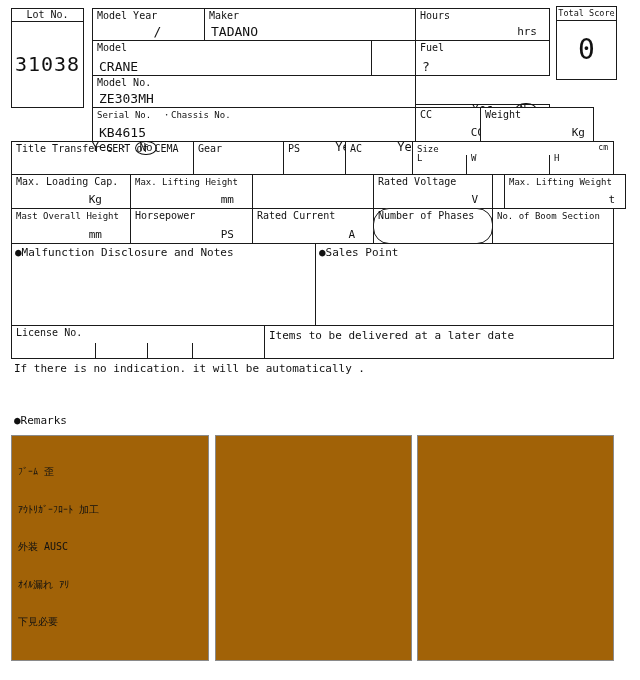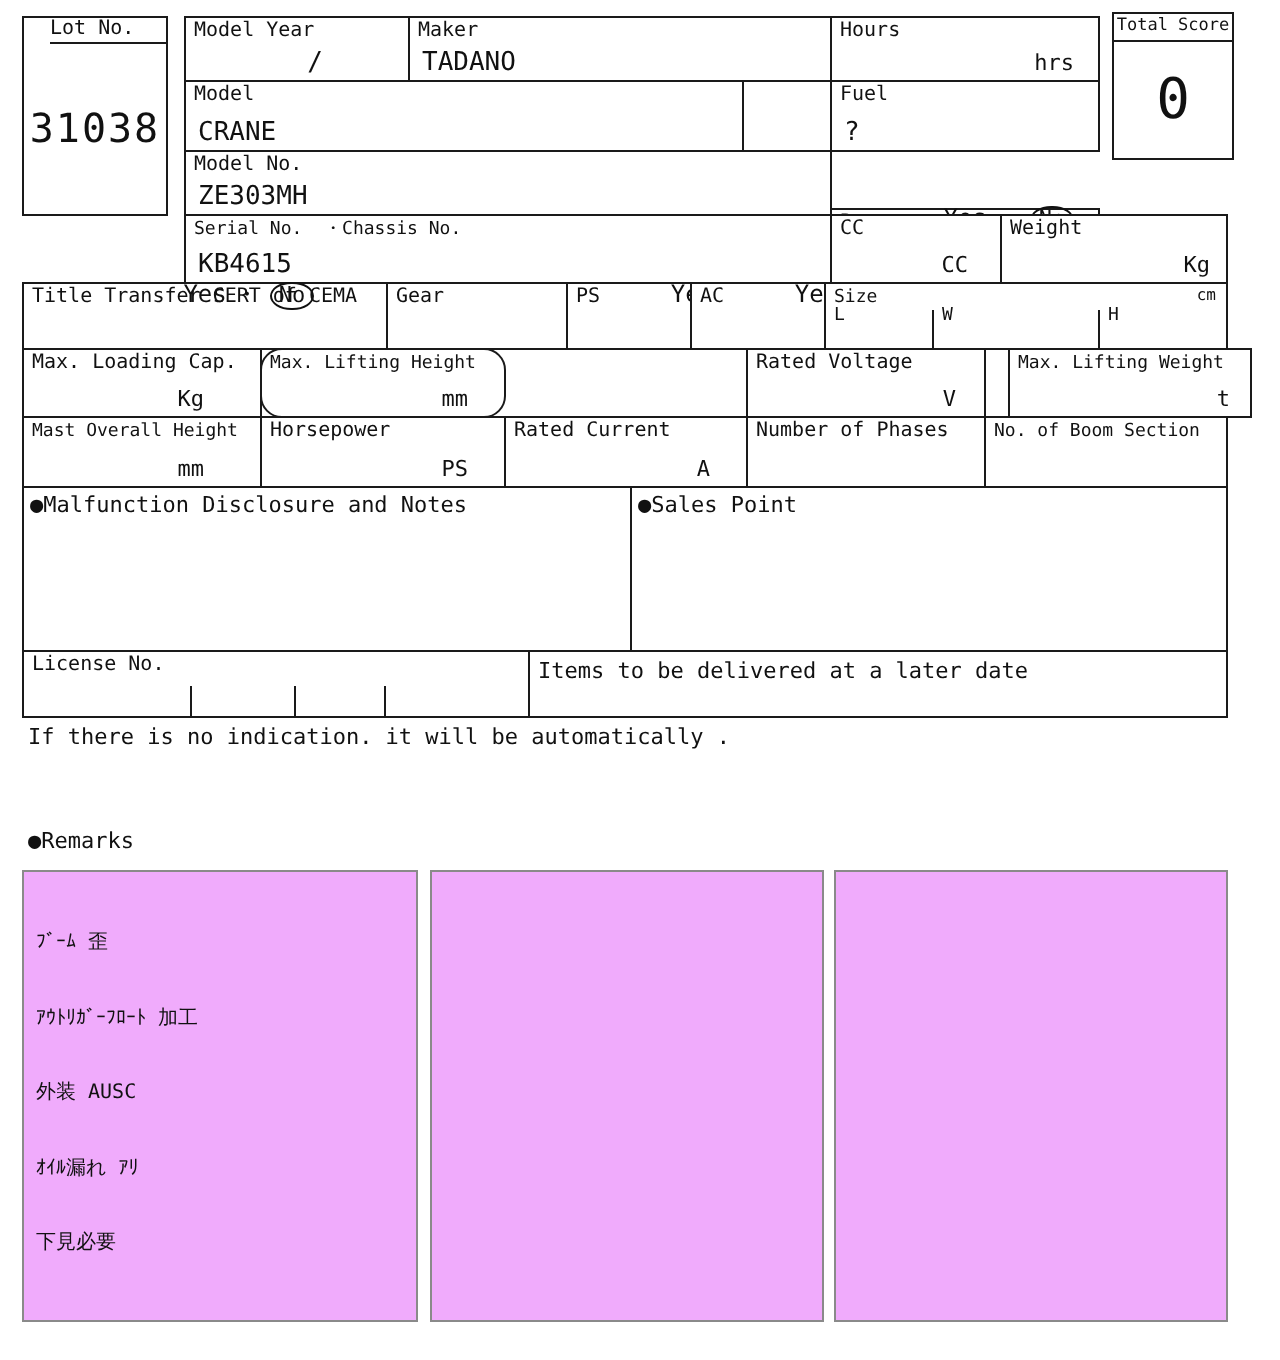--- a/index.html
+++ b/index.html
@@ -17,23 +17,23 @@
   .yn{position:absolute;bottom:3px;left:0;right:0;text-align:center;font-size:12px;line-height:16px;white-space:pre;}
   .yn-left{text-align:left;padding-left:8px;}
   .no-circle{display:inline-block;border:1.5px solid #111;border-radius:50%;padding:0 3px 1px 3px;font-size:11px;line-height:11px;margin-left:2px;}
   .dot{margin:0 4px;}
   .dot-tight{margin:0 1px;}
   .vtick{position:absolute;border-left:1px solid #1a1a1a;}
   .sublbl{position:absolute;font-size:9px;line-height:10px;}
   .cm-unit{position:absolute;top:1px;right:5px;font-size:8px;line-height:9px;}
   .section-lbl{position:absolute;top:2px;left:3px;font-size:11px;white-space:pre;line-height:13px;}
   .freetext{position:absolute;font-size:11px;white-space:pre;line-height:13px;}
-  .graybox{position:absolute;border:1px solid #8a8a8a;box-sizing:border-box;background:#f0abfc;}
+  .graybox{position:absolute;border:1px solid #8a8a8a;box-sizing:border-box;background:#a16207;}
   .remarks-lines{position:absolute;top:5px;left:6px;font-size:10px;line-height:12.5px;white-space:pre;}
-  .lot-header{position:absolute;top:0;left:13px;right:0;height:12px;border-bottom:1px solid #1a1a1a;text-align:left;font-size:10px;line-height:12px;}
+  .lot-header{position:absolute;top:0;left:0;right:0;height:12px;border-bottom:1px solid #1a1a1a;text-align:center;font-size:10px;line-height:12px;}
   .lot-value{position:absolute;top:12px;left:0;right:0;bottom:0;display:flex;align-items:center;justify-content:center;font-size:20px;letter-spacing:1px;}
   .score-header{position:absolute;top:0;left:0;right:0;height:13px;border-bottom:1px solid #1a1a1a;text-align:center;font-size:8.5px;line-height:13px;white-space:pre;}
   .score-value{position:absolute;top:13px;left:0;right:0;bottom:0;display:flex;align-items:center;justify-content:center;font-size:28px;}
 </style>
 </head>
 <body>
 
 <div class="sheet">
 
   <div class="cell" style="left:11px;top:8px;width:73px;height:100px;">
@@ -80,21 +80,21 @@
   </div>
 
   <div class="cell" style="left:92px;top:107px;width:324px;height:35px;">
     <div class="lbl lbl-sm">Serial No.  ・Chassis No.</div>
     <div class="val">KB4615</div>
   </div>
   <div class="cell" style="left:415px;top:107px;width:86px;height:35px;">
     <div class="lbl">CC</div>
     <div class="unit" style="right:16px;">CC</div>
   </div>
-  <div class="cell" style="left:500px;top:107px;width:114px;height:35px;">
+  <div class="cell" style="left:480px;top:107px;width:114px;height:35px;">
     <div class="lbl">Weight</div>
     <div class="unit" style="right:8px;">Kg</div>
   </div>
 
   <div class="cell" style="left:11px;top:141px;width:183px;height:34px;">
     <div class="lbl">Title Transfer CERT of CEMA</div>
     <div class="yn">
       <span>Yes</span><span class="dot">・</span><span class="no-circle">No</span>
     </div>
   </div>
@@ -120,21 +120,21 @@
     <div class="vtick" style="left:53px;top:13px;height:20px;"></div>
     <div class="sublbl" style="left:58px;top:11px;">W</div>
     <div class="vtick" style="left:136px;top:13px;height:20px;"></div>
     <div class="sublbl" style="left:141px;top:11px;">H</div>
   </div>
 
   <div class="cell" style="left:11px;top:174px;width:120px;height:35px;">
     <div class="lbl">Max. Loading Cap.</div>
     <div class="unit" style="right:28px;">Kg</div>
   </div>
-  <div class="cell" style="left:130px;top:174px;width:123px;height:35px;border-radius:11px;">
+  <div class="cell" style="left:130px;top:174px;width:123px;height:35px;">
     <div class="lbl lbl-sm">Max. Lifting Height</div>
     <div class="unit" style="right:18px;">mm</div>
   </div>
   <div class="cell" style="left:373px;top:174px;width:120px;height:35px;">
     <div class="lbl">Rated Voltage</div>
     <div class="unit" style="right:14px;">V</div>
   </div>
   <div class="cell" style="left:504px;top:174px;width:122px;height:35px;">
     <div class="lbl lbl-sm">Max. Lifting Weight</div>
     <div class="unit" style="right:10px;">t</div>
@@ -145,21 +145,21 @@
     <div class="unit" style="right:28px;">mm</div>
   </div>
   <div class="cell" style="left:130px;top:208px;width:123px;height:36px;padding-left:48px;">
     <div class="lbl">Horsepower</div>
     <div class="unit" style="right:18px;">PS</div>
   </div>
   <div class="cell" style="left:252px;top:208px;width:122px;height:36px;">
     <div class="lbl">Rated Current</div>
     <div class="unit" style="right:18px;">A</div>
   </div>
-  <div class="cell" style="left:373px;top:208px;width:120px;height:36px;">
+  <div class="cell" style="left:373px;top:208px;width:120px;height:36px;border-radius:16px;">
     <div class="lbl">Number of Phases</div>
   </div>
   <div class="cell" style="left:492px;top:208px;width:122px;height:36px;">
     <div class="lbl lbl-sm">No. of Boom Section</div>
   </div>
 
   <div class="cell" style="left:315px;top:243px;width:299px;height:83px;">
     <div class="section-lbl">●Sales Point</div>
   </div>
   <div class="cell" style="left:11px;top:243px;width:305px;height:83px;">

